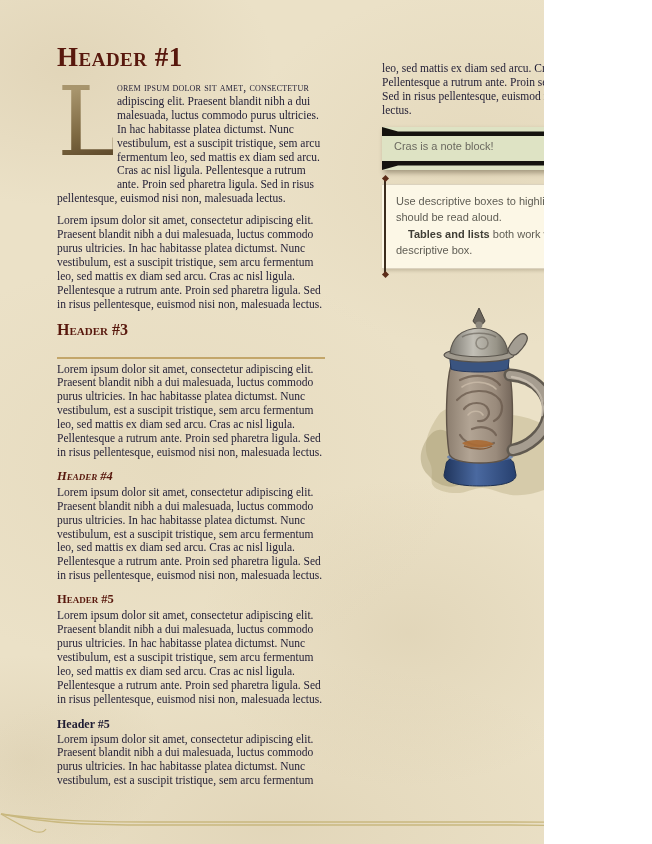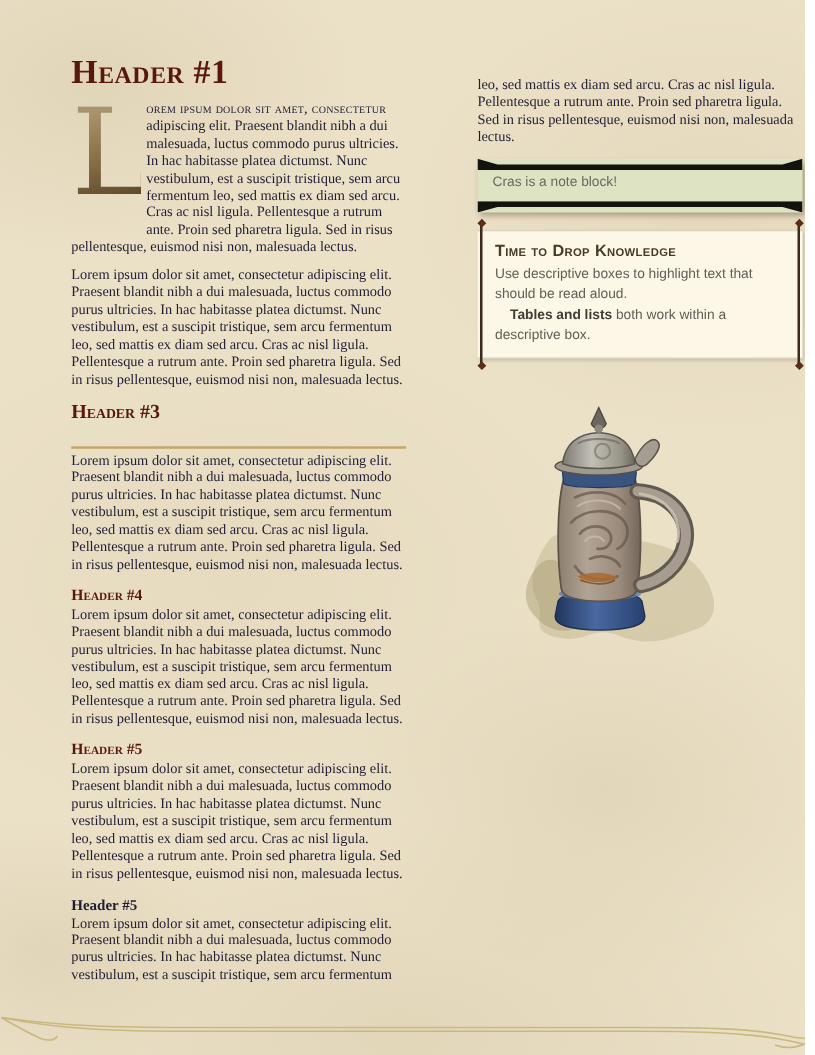--- a/index.html
+++ b/index.html
@@ -1,37 +1,37 @@
 <!DOCTYPE html>
 <html><head>
 <meta charset="utf-8">
 <style>
   html,body{margin:0;padding:0;}
   body{width:652px;height:844px;overflow:hidden;}
   .page{
-    position:relative;width:644px;height:844px;overflow:hidden;
+    position:relative;width:544px;height:844px;overflow:hidden;
     background-color:#ebe1c7;
     background-image:
       radial-gradient(ellipse 300px 200px at 12% 8%, rgba(182,160,120,0.18), transparent 70%),
       radial-gradient(ellipse 350px 260px at 88% 20%, rgba(190,170,128,0.15), transparent 70%),
       radial-gradient(ellipse 420px 300px at 30% 55%, rgba(200,182,140,0.14), transparent 70%),
       radial-gradient(ellipse 300px 220px at 75% 75%, rgba(178,158,116,0.16), transparent 70%),
       radial-gradient(ellipse 500px 240px at 50% 98%, rgba(186,166,124,0.18), transparent 70%),
       radial-gradient(ellipse 200px 150px at 5% 90%, rgba(172,152,110,0.15), transparent 70%);
     font-family:"Liberation Serif",serif;
   }
   .col{position:absolute;}
   .col-left{left:57px;top:42px;width:268px;}
   .col-right{left:337px;top:62px;width:260px;margin-left:45px;}
 
   h1,h2,h3,h4,h5,h6{font-family:"Liberation Serif",serif;color:#58180d;font-variant:small-caps;margin:0;}
   h1{font-size:27px;font-weight:700;letter-spacing:.5px;margin:0 0 8px 0;}
   h2{font-size:21px;font-weight:700;margin:6px 0 2px 0;}
   h3{font-size:16px;font-weight:700;margin:9px 0 4px 0;border-bottom:2px solid #c3a66a;padding-bottom:18px;}
-  h4{font-size:12.5px;font-weight:700;margin:9px 0 2px 0;}
+  h4{font-size:12.5px;font-weight:700;margin:9px 0 2px 0;font-style:italic;}
   h5{font-size:12.5px;font-weight:700;margin:9px 0 2px 0;}
   h6{font-size:12px;font-weight:700;font-variant:normal;color:#1f1c33;margin:10px 0 1px 0;}
 
   p.body{
     font-size:11.5px;line-height:13.9px;color:#201d35;margin:0 0 8px 0;text-align:left;
   }
   .dropcap{
     float:left;
     font-family:"DejaVu Serif",serif;
     font-size:96px;line-height:.78;
@@ -141,21 +141,20 @@
       </svg>
     </div>
 
     <div class="desc">
       <div class="desc-rule left"></div>
       <div class="desc-rule right"></div>
       <div class="diamond tl"></div>
       <div class="diamond tr"></div>
       <div class="diamond bl"></div>
       <div class="diamond br"></div>
-      <div class="desc-title">Time to Drop Knowledge</div>
       <p class="desc-body">Use descriptive boxes to highlight text that should be read aloud.</p>
       <p class="desc-body indent"><b>Tables and lists</b><span> both work within a descriptive box.</span></p>
     </div>
 
     
     <svg class="stein-figure" viewBox="0 0 185 195" aria-hidden="true">
       <defs>
         <linearGradient id="bodyGrad" x1="0" y1="0" x2="1" y2="0">
           <stop offset="0" stop-color="#8c7e6f"></stop>
             <stop offset="0.35" stop-color="#b2a494"></stop>

